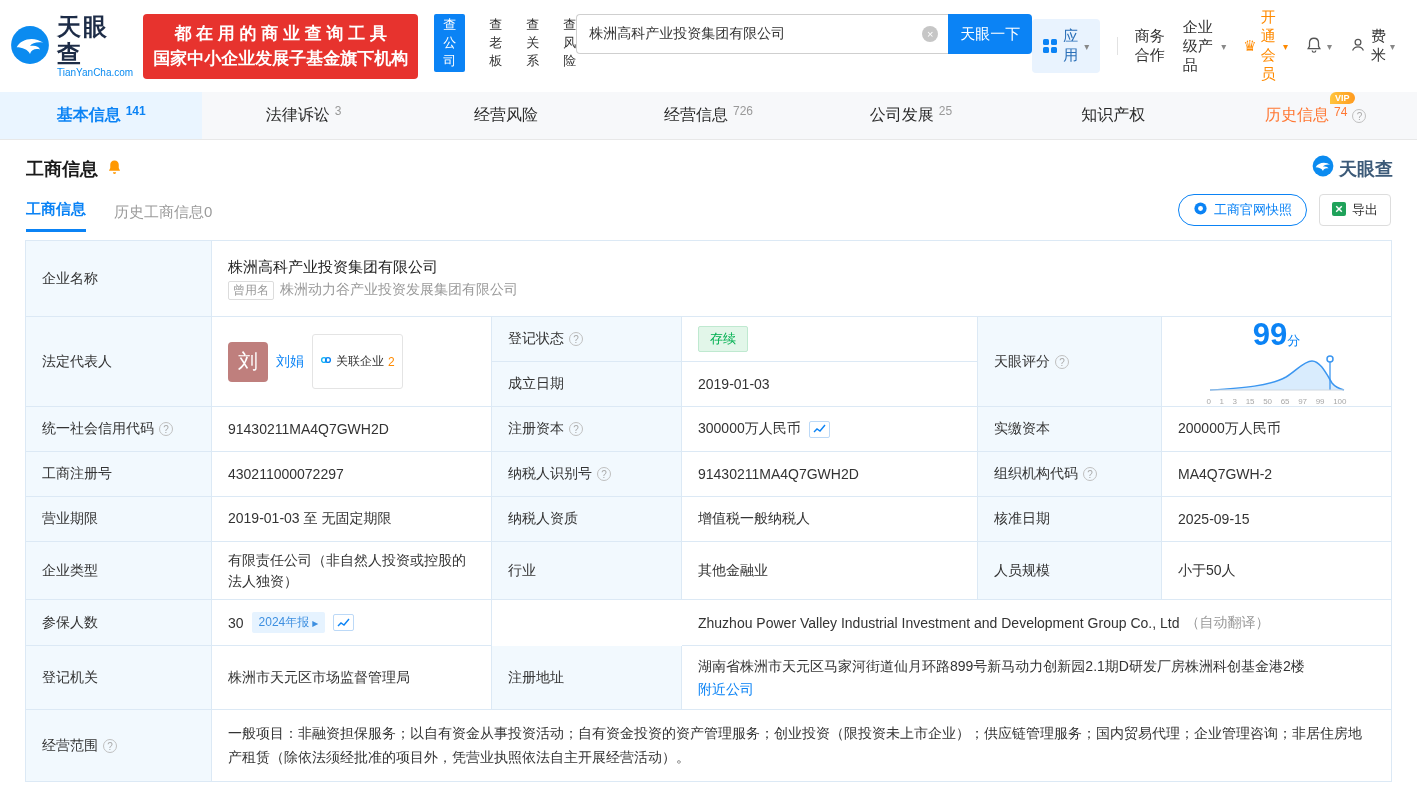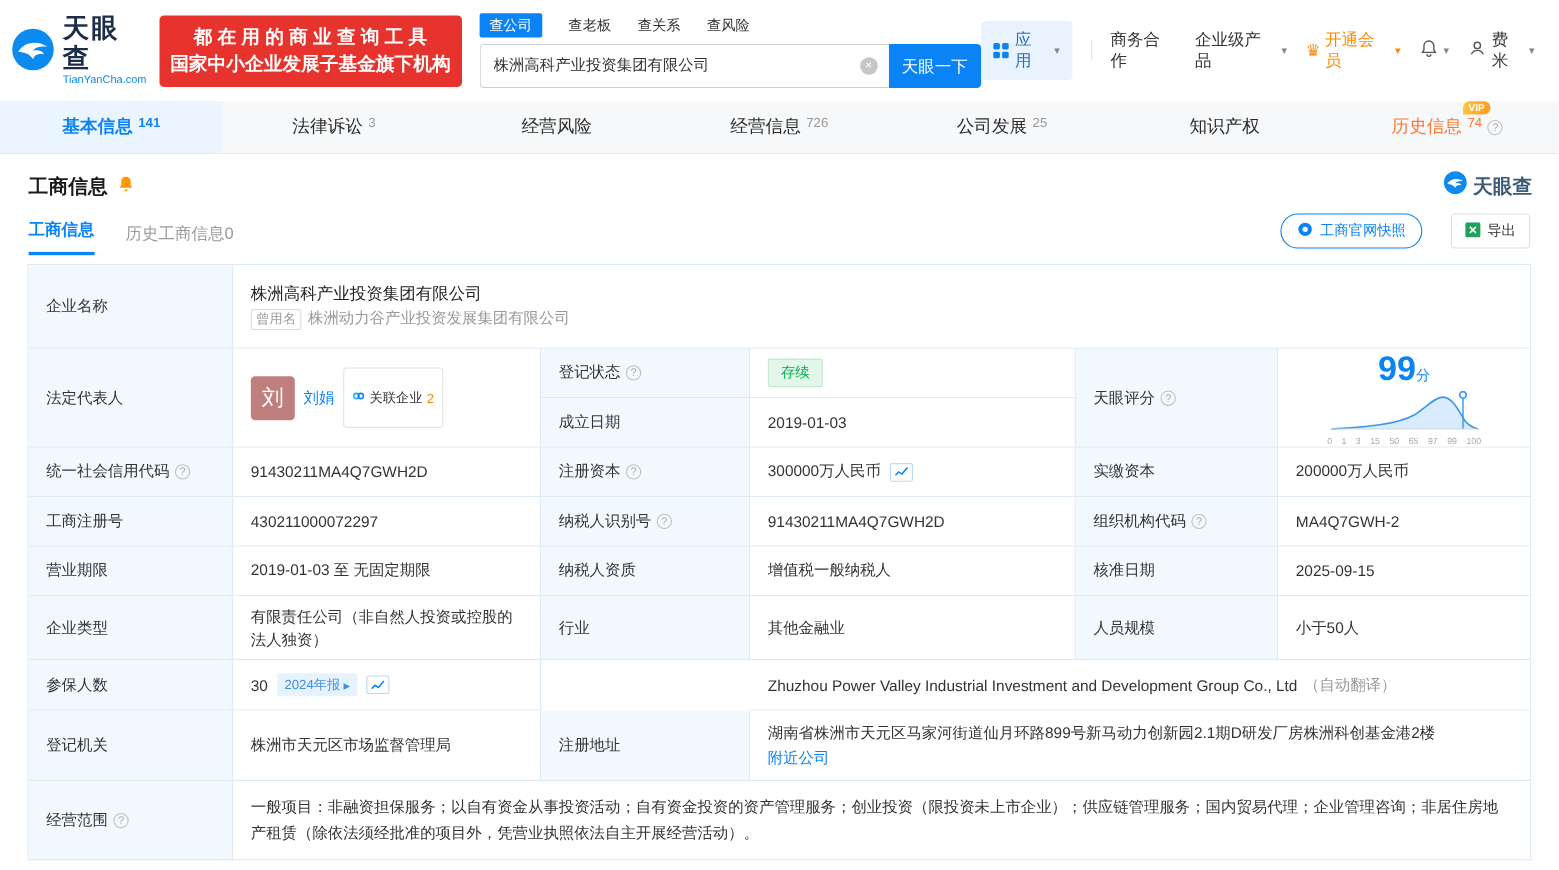--- a/index.html
+++ b/index.html
@@ -10,21 +10,21 @@
     color:#333; background:#fff; font-size:14px;
   }
 
   
   .top-header { display:flex; align-items:center; height:92px; padding:0 22px 0 10px; }
   .logo { display:flex; align-items:center; gap:7px; cursor:pointer; }
   .logo-cn { font-size:24px; font-weight:bold; color:#1d2c47; letter-spacing:2px; line-height:1.1; }
   .logo-en { font-size:10px; color:#0b8bf0; }
   .banner { margin-left:10px; background:#e7332e; color:#fff; padding:7px 10px; border-radius:4px;
             font-weight:bold; font-size:17px; line-height:1.5; text-align:center; white-space:nowrap; }
-  .search-area { display:flex; flex-direction:column; margin-left:16px; }
+  .search-area { display:flex; flex-direction:row; margin-left:16px; }
   .search-tabs { display:flex; gap:24px; align-items:center; margin-bottom:6px; font-size:13px; }
   .search-tab { cursor:pointer; color:#333; padding:2px 0; }
   .search-tab.active { background:#0b83f5; color:#fff; padding:2px 9px; border-radius:2px; }
   .search-row { display:flex; }
   .search-input-wrap { position:relative; width:372px; }
   .search-input { width:100%; height:40px; border:1px solid #cfcfcf; border-right:none;
                   border-radius:4px 0 0 4px; padding:0 34px 0 12px; font-size:14px; color:#333; outline:none;
                   font-family:"Liberation Sans","DejaVu Sans",sans-serif; }
   .clear-btn { position:absolute; right:10px; top:12px; width:16px; height:16px; border-radius:50%;
                background:#c6c6c6; color:#fff; font-size:11px; line-height:16px; text-align:center; cursor:pointer; }
@@ -61,21 +61,21 @@
   .section-head { display:flex; align-items:center; padding:15px 24px 8px 26px; }
   .section-title { font-size:18px; font-weight:bold; color:#1a1a1a; margin-right:8px; }
   .brand-mark { margin-left:auto; display:flex; align-items:center; gap:5px; font-size:18px;
                 font-weight:bold; color:#3c5a78; }
 
   
   .subtab-row { display:flex; align-items:flex-end; padding:0 26px; height:42px; }
   .subtab { font-size:15px; margin-right:28px; padding-bottom:10px; cursor:pointer; }
   .subtab.active { color:#0b83f5; font-weight:bold; border-bottom:3px solid #0b83f5; }
   .subtab.inactive { color:#9b9b9b; }
-  .toolbar { margin-left:auto; display:flex; gap:26px; align-items:flex-end; padding-bottom:6px; }
+  .toolbar { margin-left:auto; display:flex; gap:12px; align-items:flex-end; padding-bottom:6px; }
   .snapshot-btn { display:flex; align-items:center; gap:6px; border:1px solid #0b83f5; color:#0b83f5;
                   border-radius:16px; padding:6px 14px; font-size:13px; background:#fff; cursor:pointer; font-family:inherit; }
   .export-btn { display:flex; align-items:center; gap:6px; border:1px solid #ddd; color:#333;
                 border-radius:4px; padding:6px 12px; font-size:13px; background:#fff; cursor:pointer; font-family:inherit; }
 
   
   .info-table { margin:8px 25px 0 25px; display:grid;
     grid-template-columns:186px 280px 190px 296px 184px 1fr;
     grid-template-rows:76px 45px 45px 45px 45px 45px 58px 46px 64px 72px;
     border-top:1px solid #dce9f5; border-left:1px solid #dce9f5; font-size:14px; }

